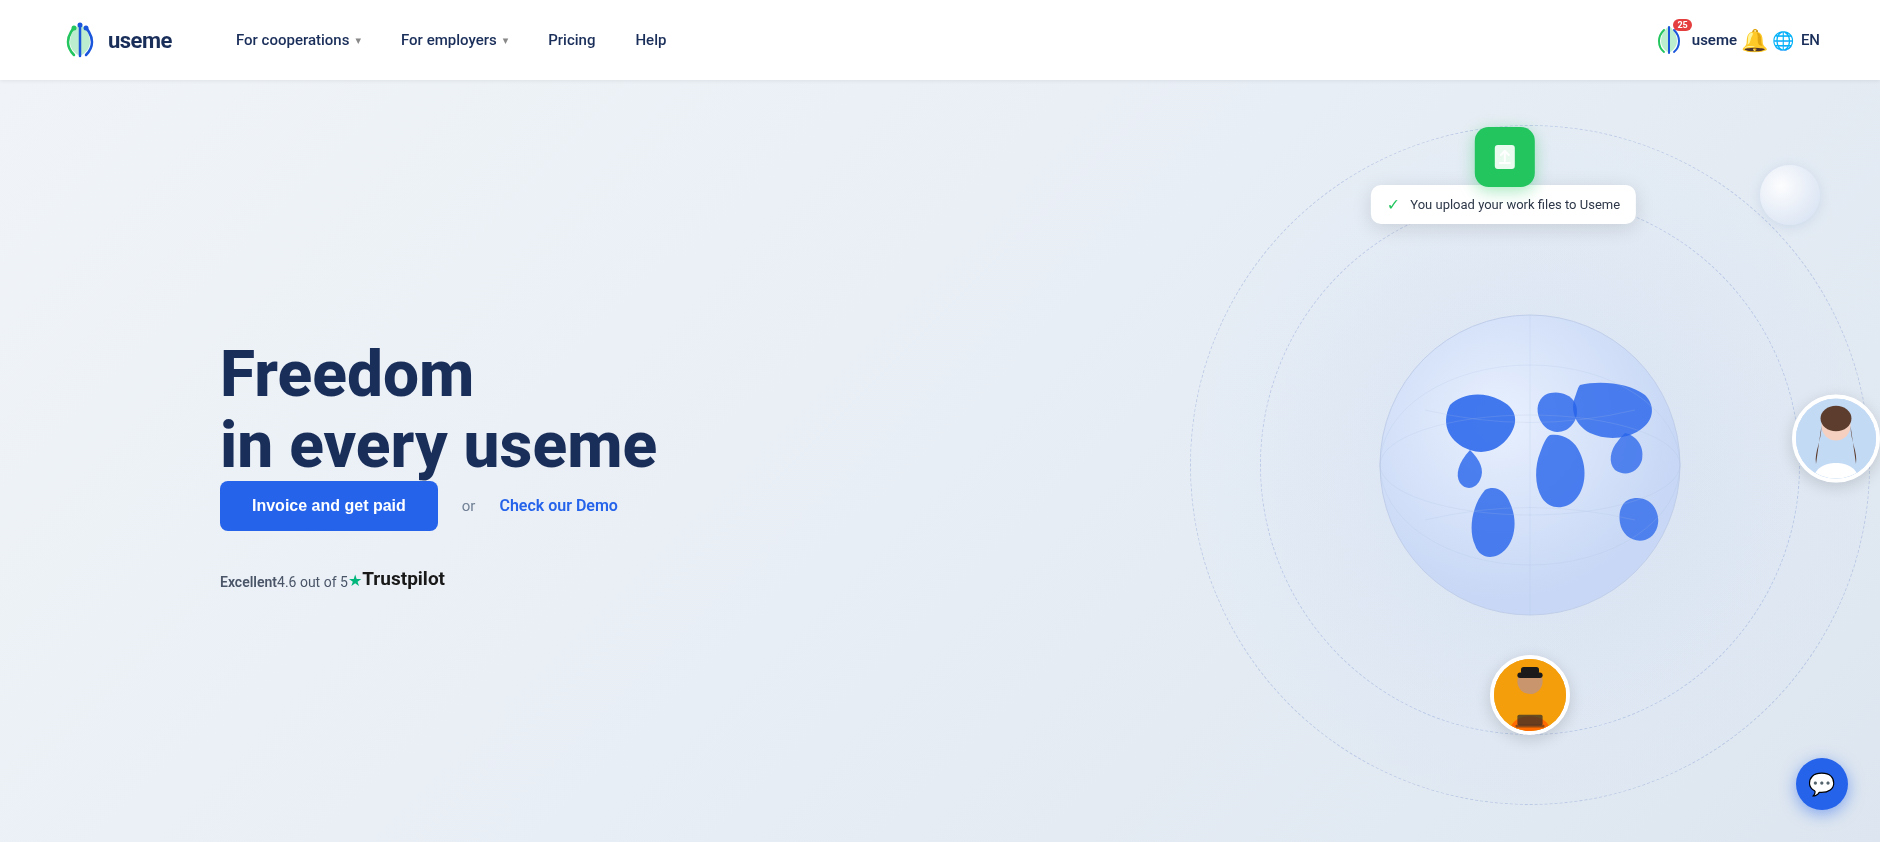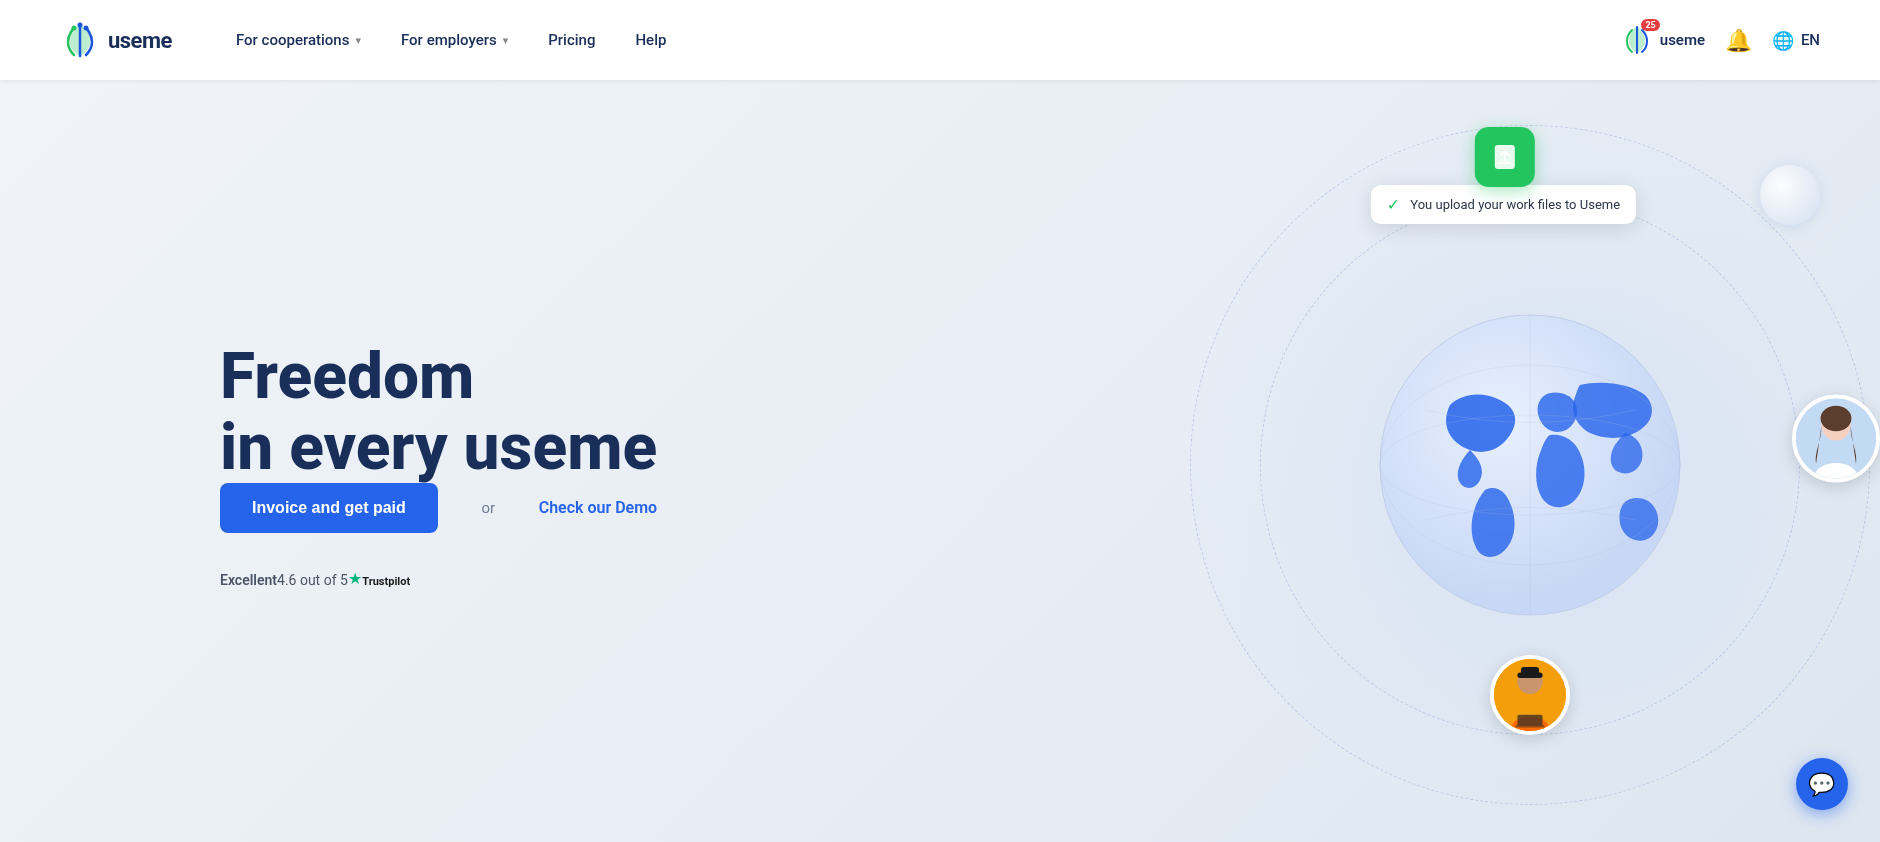--- a/index.html
+++ b/index.html
@@ -58,21 +58,21 @@
       font-weight: 500;
     }
     .nav-link .chevron {
       font-size: 11px;
       color: #888;
       margin-left: 2px;
     }
     .nav-right {
       display: flex;
       align-items: center;
-      gap: 20px;
+      gap: 4px;
     }
     .nav-useme-logo {
       display: flex;
       align-items: center;
       gap: 6px;
     }
     .badge-25 {
       position: absolute;
       top: -4px;
       right: -6px;
@@ -135,23 +135,22 @@
     .hero-subtitle {
       font-size: 17px;
       color: #4a5568;
       line-height: 1.7;
       margin-bottom: 44px;
       max-width: 400px;
     }
     .hero-cta {
       display: flex;
       align-items: center;
-      gap: 31px;
+      gap: 24px;
       margin-bottom: 36px;
-      justify-content: space-between;
     }
     .btn-primary {
       background: #2563eb;
       color: #fff;
       border: none;
       border-radius: 8px;
       padding: 16px 32px;
       font-size: 16px;
       font-weight: 700;
       cursor: pointer;
@@ -170,21 +169,21 @@
     }
     .trustpilot-row {
       display: flex;
       align-items: flex-end;
       font-size: 14px;
       color: #4a5568;
     }
     .trust-excellent { font-weight: 600; }
     .trust-rating { color: #4a5568; }
     .trust-star { color: #00b67a; font-size: 16px; }
-    .trust-name { font-weight: 700; color: #191919; font-size: 11px; }
+    .trust-name { font-weight: 700; color: #191919; font-size: 19px; }
 
     
     .hero-visual {
       position: absolute;
       right: -60px;
       top: 50%;
       transform: translateY(-50%);
       width: 820px;
       height: 720px;
     }

